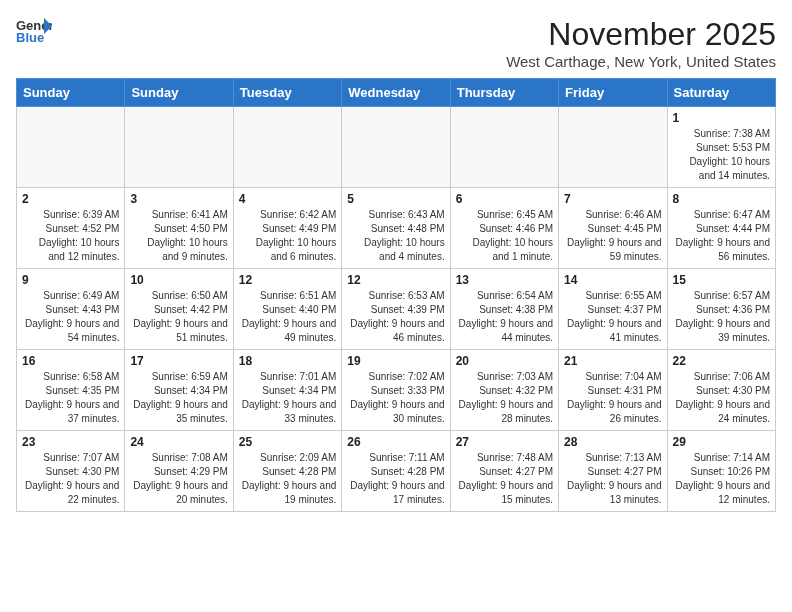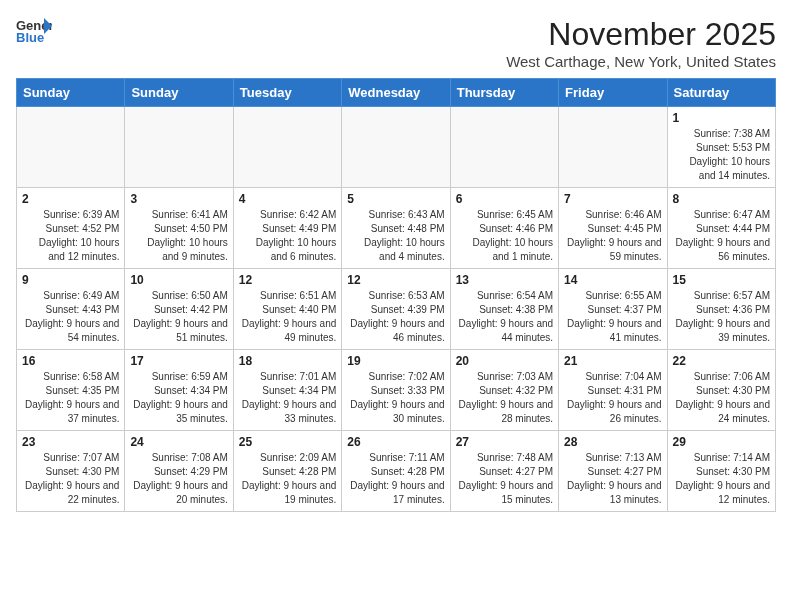--- a/index.html
+++ b/index.html
@@ -288,18 +288,18 @@
         </td>
         <td>
           <div class="day-number">28</div>
           <div class="day-info">Sunrise: 7:13 AM
 Sunset: 4:27 PM
 Daylight: 9 hours and 13 minutes.</div>
         </td>
         <td>
           <div class="day-number">29</div>
           <div class="day-info">Sunrise: 7:14 AM
-Sunset: 4:30 PM
+Sunset: 10:26 PM
 Daylight: 9 hours and 12 minutes.</div>
         </td>
       </tr>
     </tbody>
 </table>
 
 </body></html>

